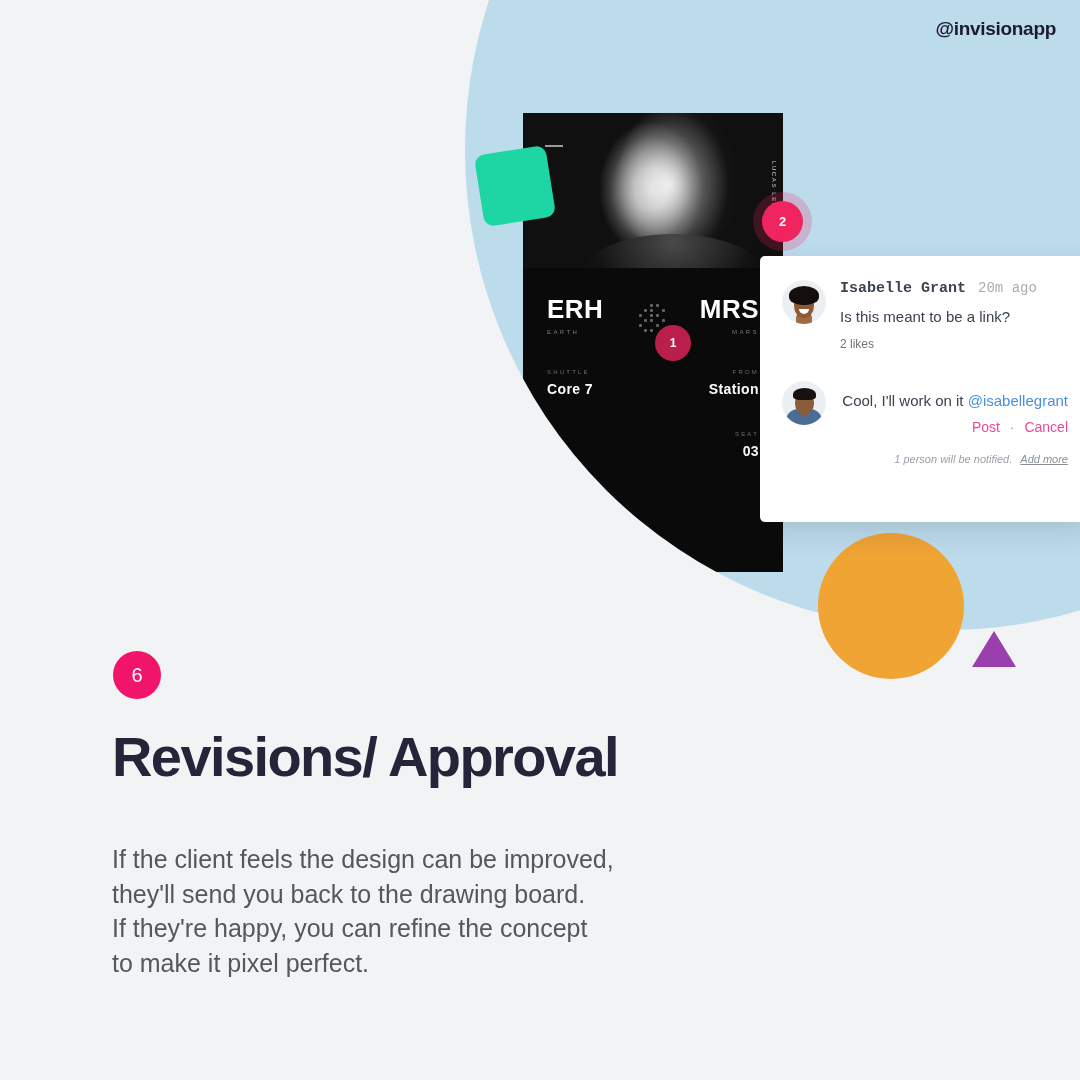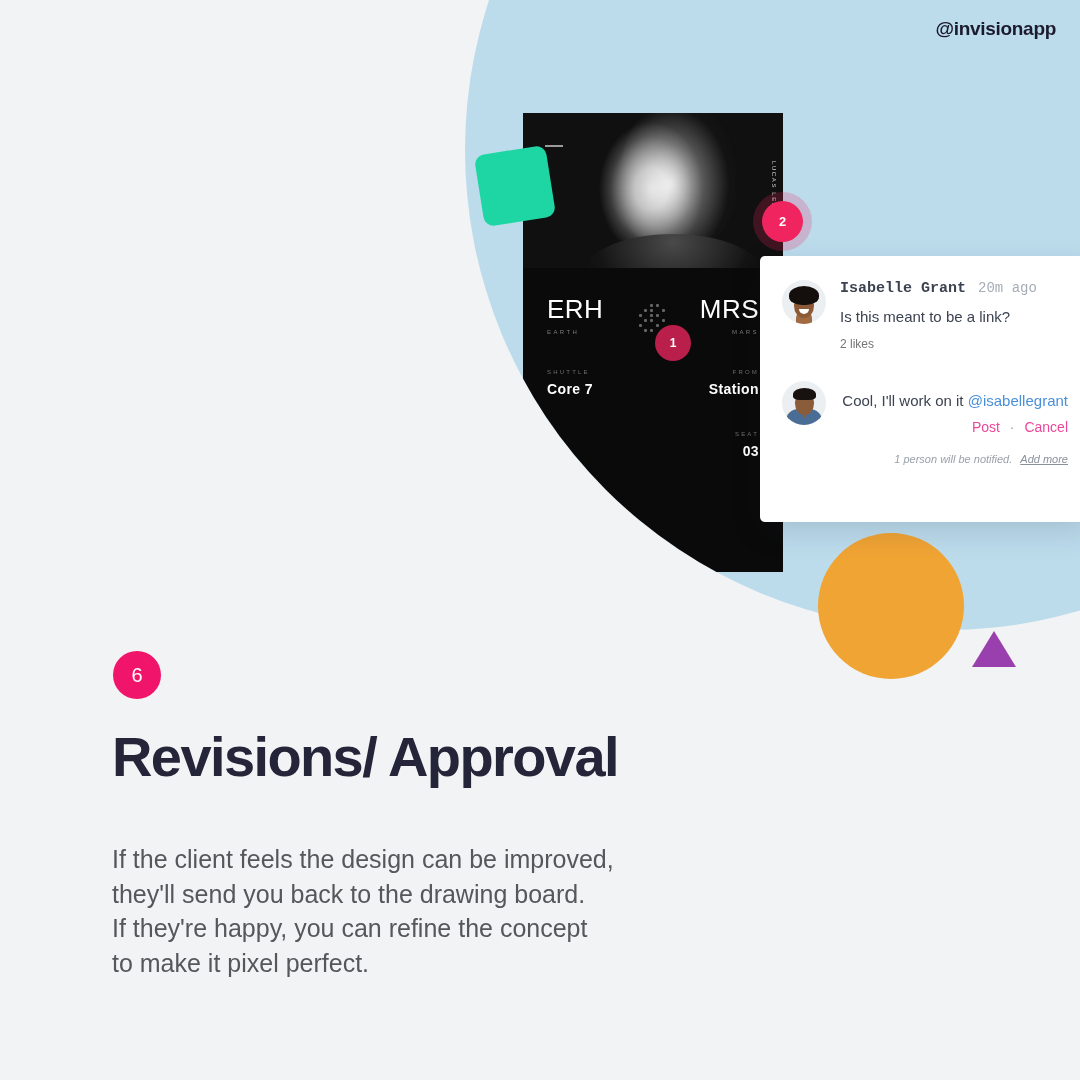--- a/index.html
+++ b/index.html
@@ -125,21 +125,21 @@
     position:relative;
     display:flex;
     align-items:flex-start;
     justify-content:space-between;
     padding:28px 24px 0 24px;
   }
   .route-col{ text-align:left; }
   .route-col.right{ text-align:right; }
   .route-code{
     font-size:26px;
-    font-weight:normal;
+    font-weight:bold;
     color:#ffffff;
     letter-spacing:0.5px;
     line-height:1;
   }
   .route-sub{
     margin-top:7px;
     font-size:6px;
     letter-spacing:2.4px;
     color:#7a7a7a;
   }

